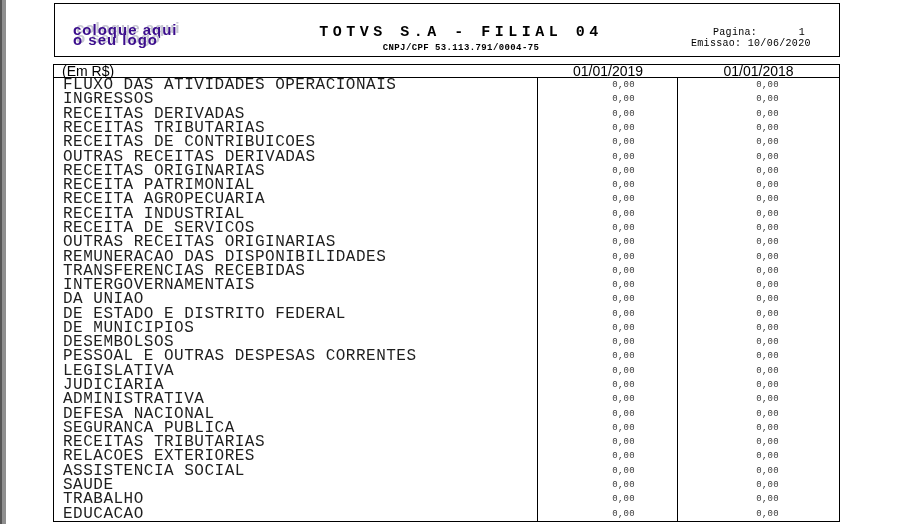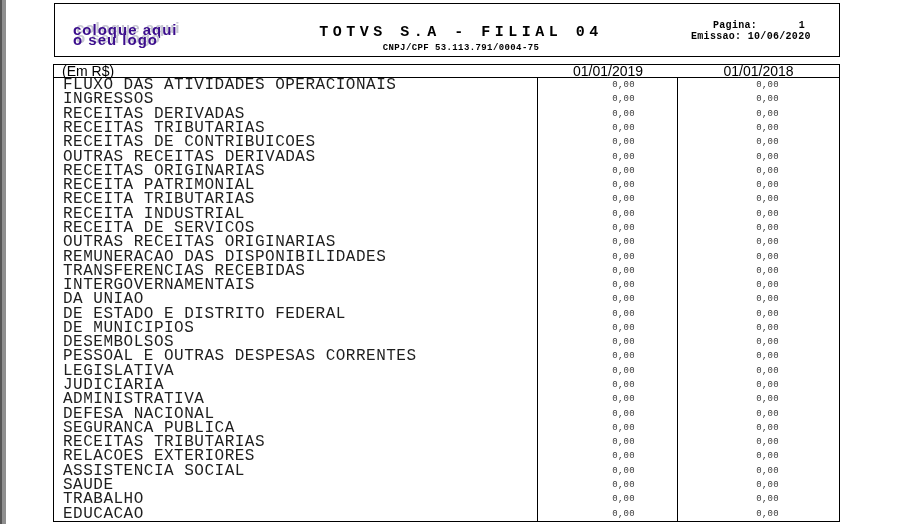--- a/index.html
+++ b/index.html
@@ -18,22 +18,22 @@
     font-weight:bold; font-size:15px; line-height:9.5px; letter-spacing:1px;
     color:var(--logo-purple,#3b0d8c);
     text-shadow:3px -2px 0 var(--logo-shadow,#c6c6d2); }
 
   .center-head { position:absolute; left:0; right:0; top:22px; text-align:center;
     transform:translateX(14px); }
   .company    { font-weight:bold; font-size:15px; letter-spacing:4.5px; line-height:14px; white-space:nowrap; }
   .cnpj       { font-weight:bold; font-size:9px;  letter-spacing:0.4px; line-height:11px; margin-top:3px; white-space:nowrap; }
   .rtitle     { font-weight:bold; font-size:14px; letter-spacing:1.6px; line-height:13px; margin-top:14px; white-space:nowrap; }
 
-  .right-head { position:absolute; left:636px; top:16px; width:114px;
-    font-weight:bold; font-size:10px; letter-spacing:0.3px; }
+  .right-head { position:absolute; left:636px; top:23px; width:114px;
+    font-weight:normal; font-size:10px; letter-spacing:0.3px; }
   .pagina-row  { display:flex; justify-content:space-between; padding-left:22px; }
   .emissao-row { white-space:nowrap; }
 
   
   .table { position:absolute; left:53px; top:64px; width:787px; height:458px;
     border:1px solid #000; background:#fff; }
 
   .thead { position:relative; height:13px; border-bottom:1px solid #000;
     font-family:"Liberation Sans","DejaVu Sans",sans-serif; font-size:14px; line-height:12px; }
   .em-label { position:absolute; left:8px;  top:0; }
@@ -120,21 +120,21 @@
         <div class="cell-label">RECEITAS ORIGINARIAS</div>
         <div class="cell-val cell-val1">0,00</div>
         <div class="cell-val cell-val2">0,00</div>
       </div>
       <div class="trow">
         <div class="cell-label">RECEITA PATRIMONIAL</div>
         <div class="cell-val cell-val1">0,00</div>
         <div class="cell-val cell-val2">0,00</div>
       </div>
       <div class="trow">
-        <div class="cell-label">RECEITA TRIBUTARIAS</div>
+        <div class="cell-label">RECEITA AGROPECUARIA</div>
         <div class="cell-val cell-val1">0,00</div>
         <div class="cell-val cell-val2">0,00</div>
       </div>
       <div class="trow">
         <div class="cell-label">RECEITA INDUSTRIAL</div>
         <div class="cell-val cell-val1">0,00</div>
         <div class="cell-val cell-val2">0,00</div>
       </div>
       <div class="trow">
         <div class="cell-label">RECEITA DE SERVICOS</div>

